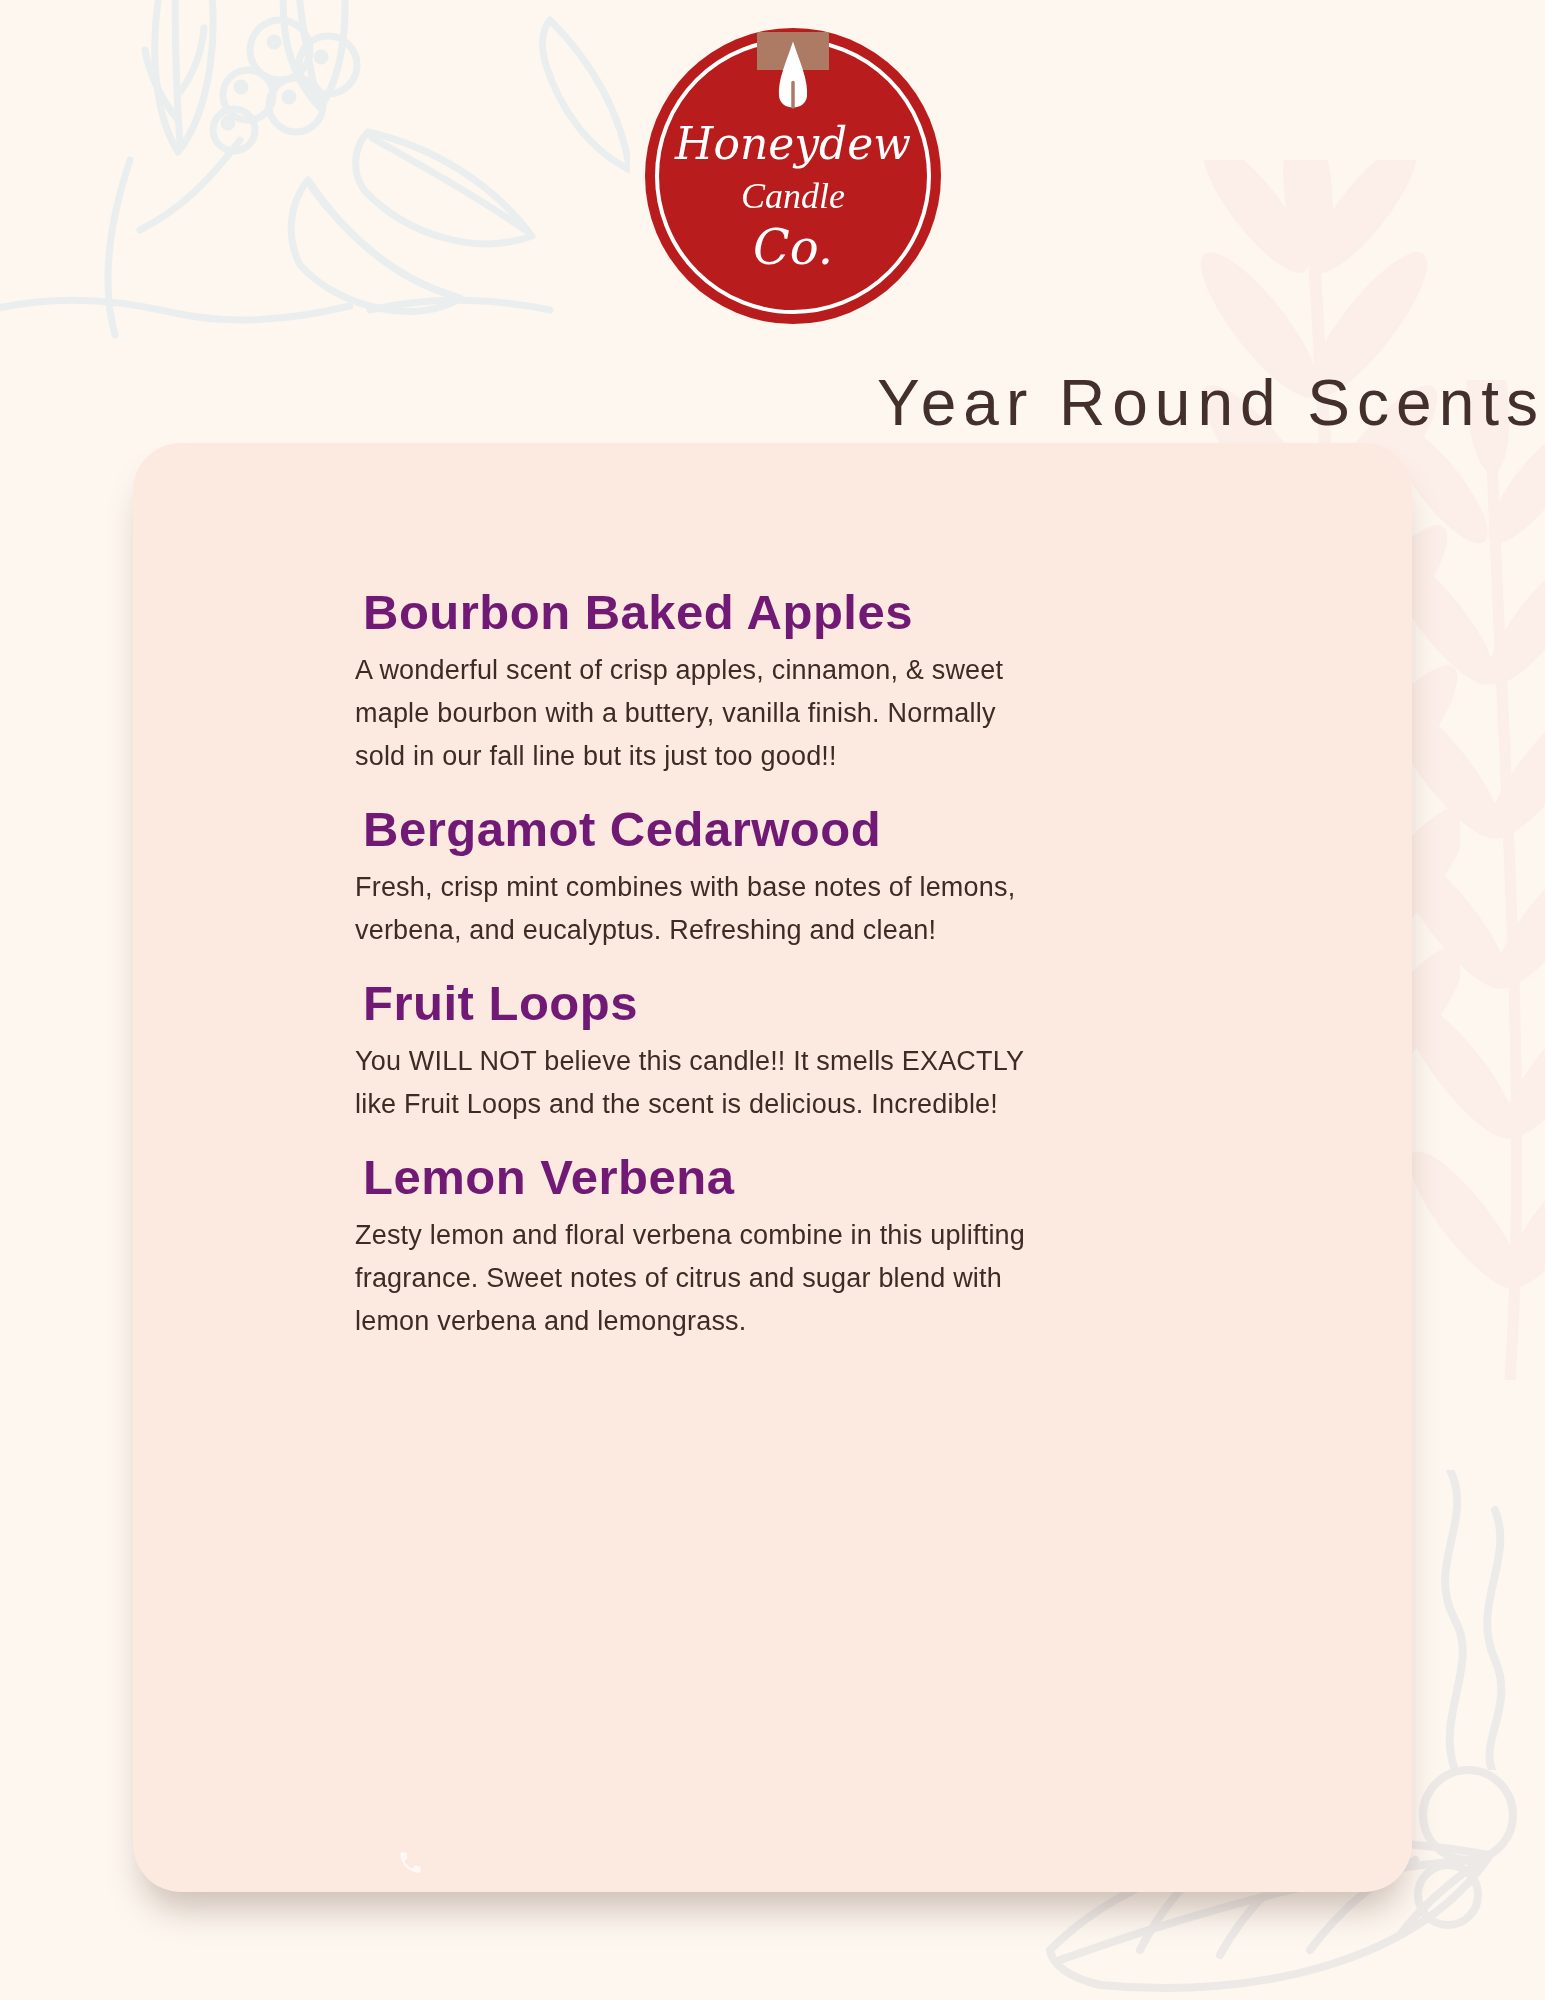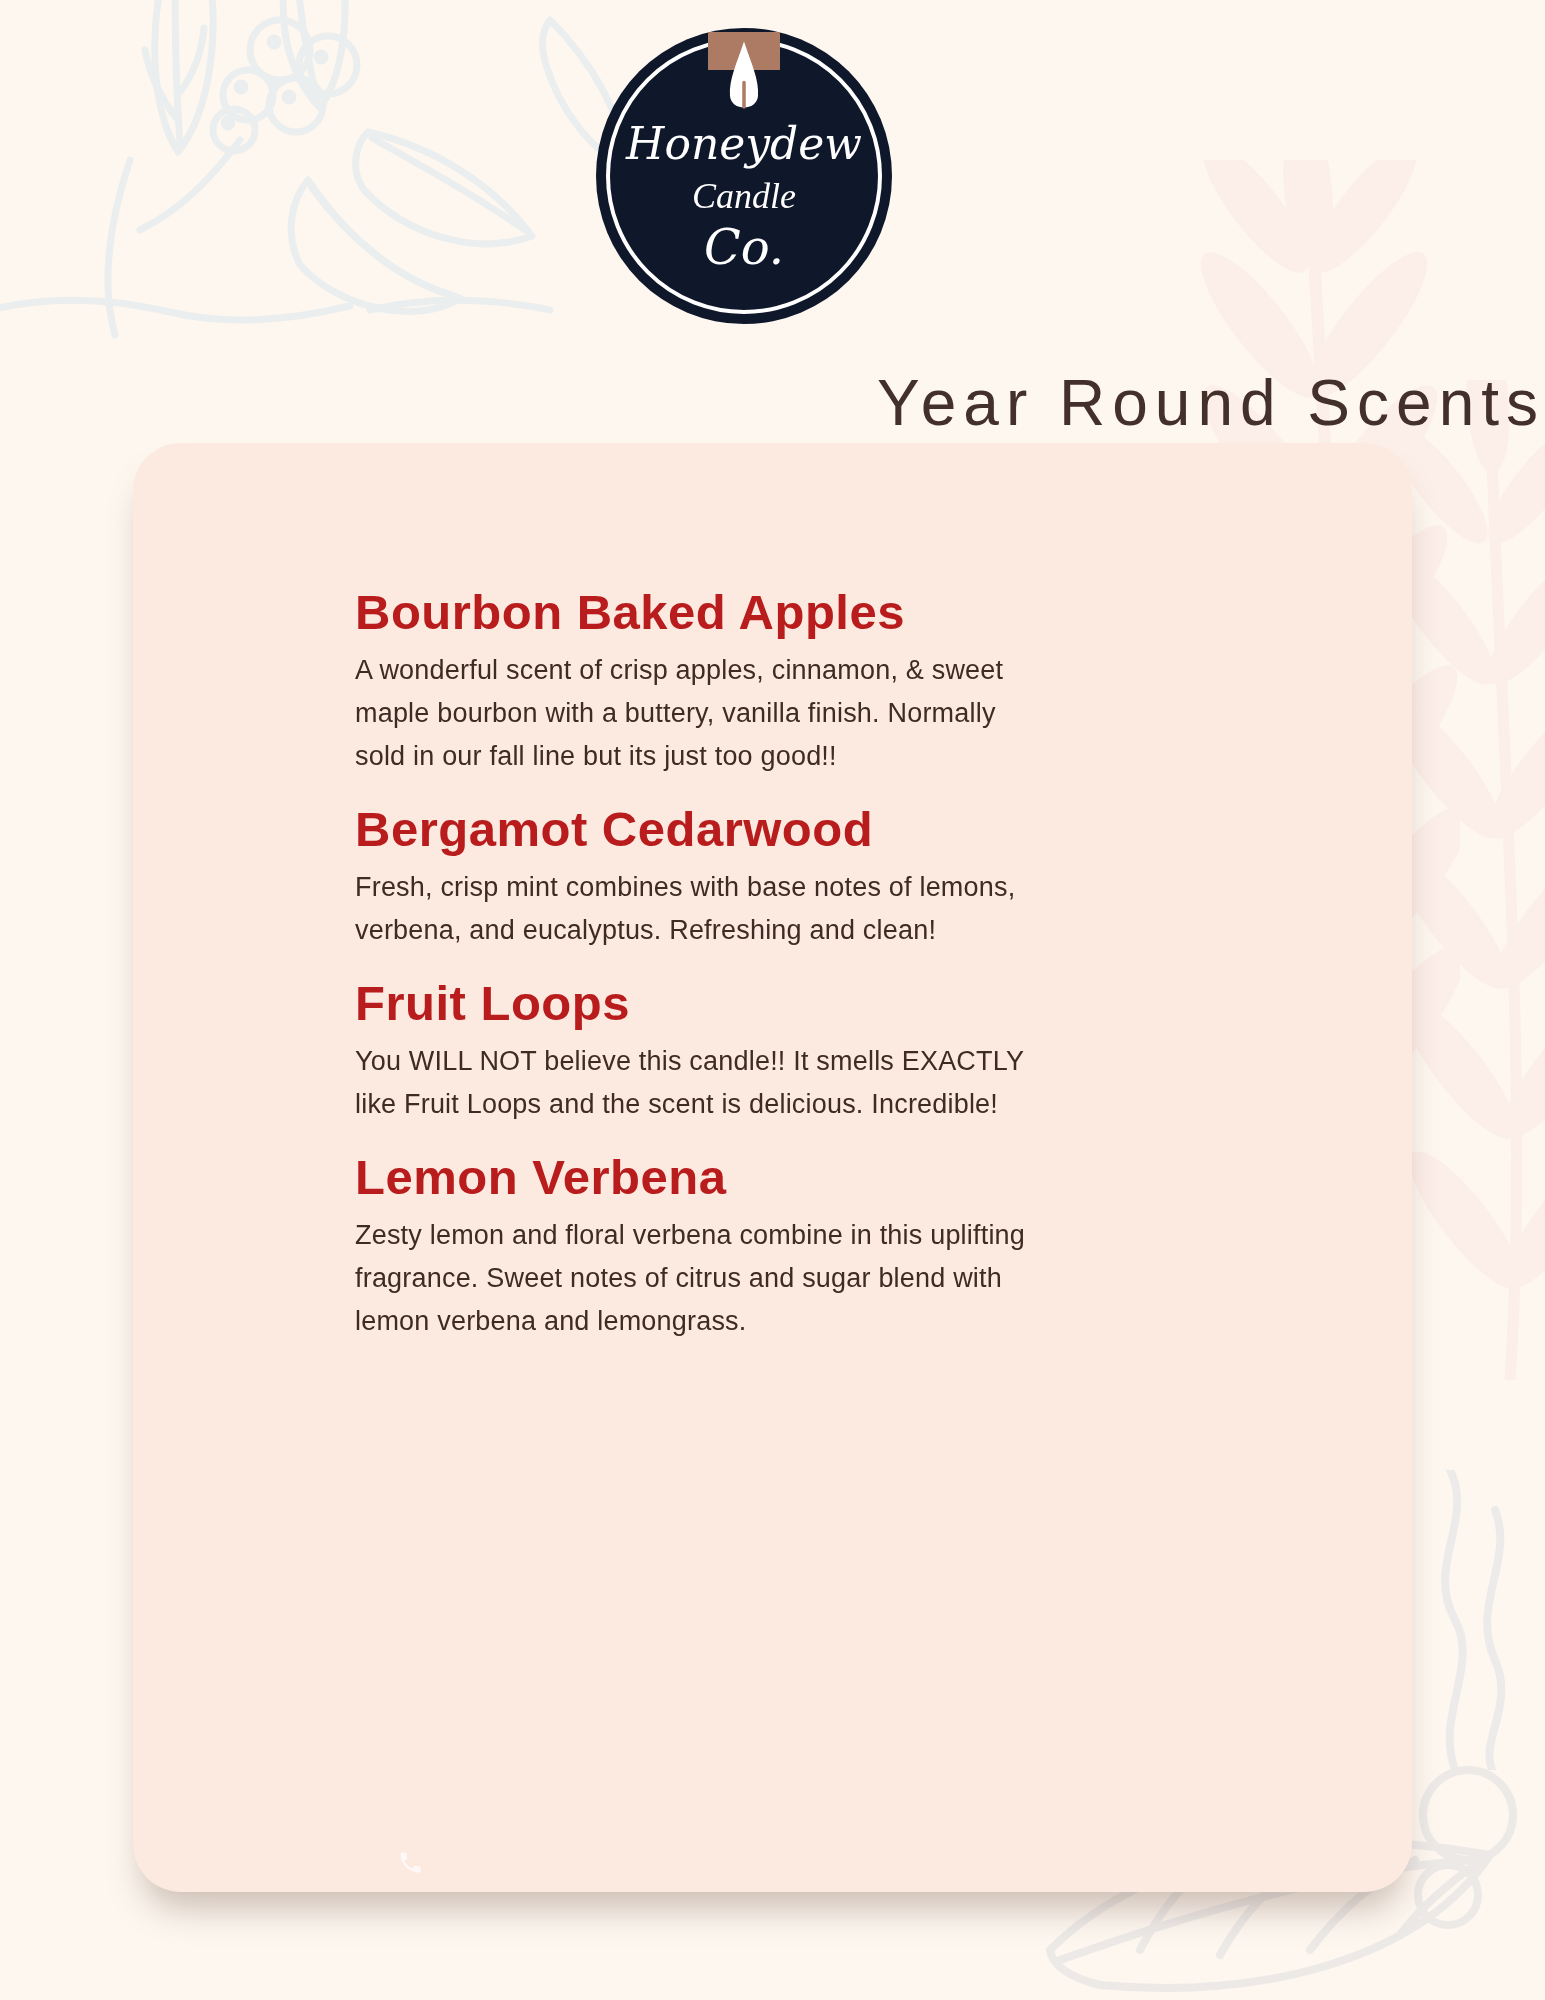--- a/index.html
+++ b/index.html
@@ -8,42 +8,42 @@
 
   
   .deco{position:absolute;pointer-events:none;}
   .deco-branch{left:-10px;top:-20px;}
   .deco-fern1{left:1180px;top:160px;}
   .deco-fern2{left:1400px;top:380px;}
   .deco-squiggle{left:1420px;top:1470px;}
   .deco-bottomleaf{left:1020px;top:1760px;}
 
   
-  .logo{position:absolute;left:596px;top:28px;width:296px;height:296px;border-radius:50%;
-        background:#0f172a;}
+  .logo{position:absolute;left:645px;top:28px;width:296px;height:296px;border-radius:50%;
+        background:#b91c1c;}
   .logo-ring{position:absolute;inset:10px;border:4px solid #ffffff;border-radius:50%;}
   .logo-ring-gap{position:absolute;left:50%;top:4px;width:72px;height:38px;margin-left:-36px;
         background:#ad7b63;}
   .logo-flame{position:absolute;left:50%;top:8px;margin-left:-21px;width:42px;height:88px;}
   .logo-text{position:absolute;left:0;top:0;width:100%;padding-top:90px;text-align:center;
         color:#ffffff;font-family:"DejaVu Serif",serif;font-style:italic;}
   .logo-line1{font-size:44px;line-height:52px;}
   .logo-line2{font-size:36px;line-height:52px;font-family:Liberation Serif, serif;}
   .logo-line3{font-size:48px;line-height:50px;}
 
   
   .title{position:absolute;left:0;top:366px;width:100%;margin:0;text-align:right;
         font-size:64px;font-weight:300;letter-spacing:7px;color:#44302a;}
 
   
   .card{position:absolute;left:133px;top:443px;width:1279px;height:1449px;border-radius:48px;
         background:#fce9e0;box-shadow:0 26px 34px -10px rgba(125,98,84,0.38);}
   .content{position:absolute;left:222px;top:140px;width:695px;}
-  .scent h2{margin:22px 0 8px 0;font-size:49px;line-height:58px;letter-spacing:0.5px;
-        font-weight:700;color:#b91c1c;}
+  .scent h2{margin:22px 0 8px 8px;font-size:49px;line-height:58px;letter-spacing:0.5px;
+        font-weight:700;color:#701a75;}
   .scent:first-child h2{margin-top:0;}
   .scent p{margin:0;font-size:27px;line-height:43px;letter-spacing:0.2px;color:#3e2b23;}
 
   .phone{position:absolute;left:264px;top:1406px;width:27px;height:27px;opacity:0.75;}
 </style>
 </head>
 <body>
 
 <div class="page">
 

